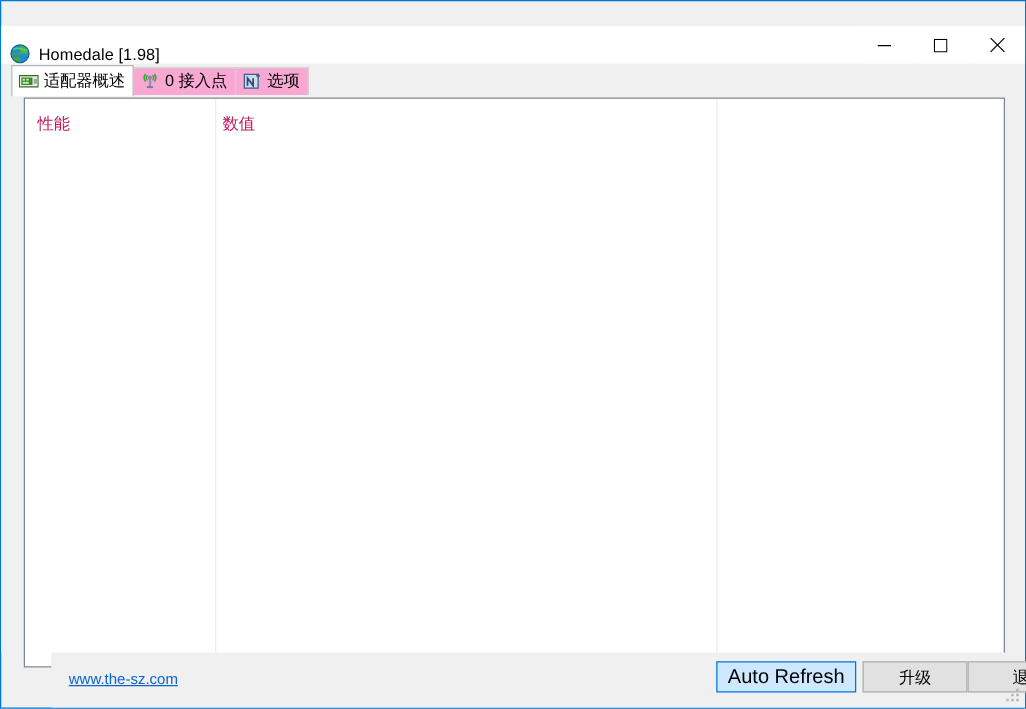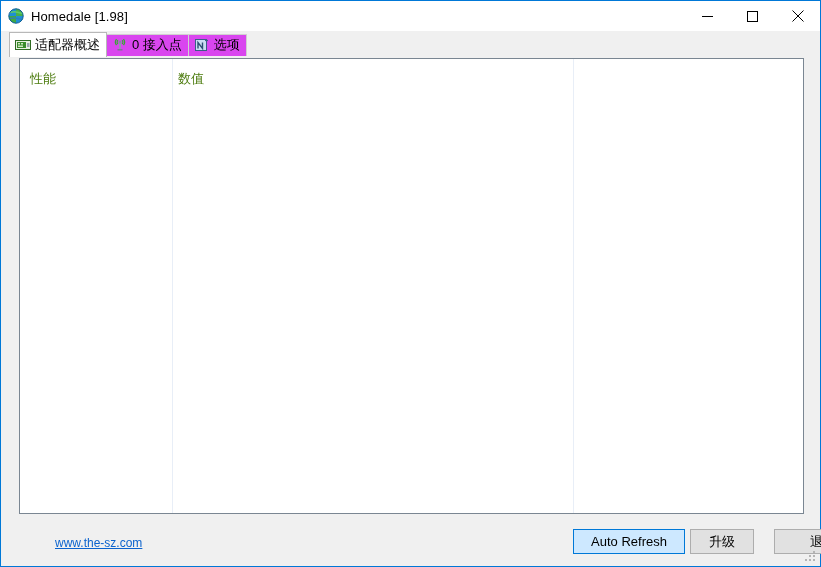--- a/index.html
+++ b/index.html
@@ -28,23 +28,24 @@
     background: #f0f0f0;
     display: flex;
     flex-direction: column;
   }
 
   
   #titlebar {
     height: 30px;
     background: #ffffff;
     display: flex;
-    align-items: center;
-    flex: 0 0 auto;
-    position: relative;
+    align-items: flex-end;
+    flex: 0 0 auto;
+    position: relative;
+    margin-top: 20px;
   }
   #app-icon {
     width: 16px; height: 16px;
     margin-left: 7px;
     margin-right: 7px;
     flex: 0 0 auto;
   }
   #title-text {
     font-family: "Liberation Sans", sans-serif;
     font-size: 13px;
@@ -78,21 +79,21 @@
     align-items: center;
     padding-left: 8px;
     box-sizing: border-box;
   }
   .tab {
     display: flex;
     align-items: center;
     height: 22px;
     padding: 0 6px 0 5px;
     box-sizing: border-box;
-    background: #d946ef;
+    background: #f9a8d4;
     border: 1px solid #d0d0d0;
     border-bottom: none;
     margin-right: -1px;
     white-space: nowrap;
     font-size: 12px;
     position: relative;
     top: 0px;
   }
   .tab.active {
     background: #ffffff;
@@ -135,21 +136,21 @@
   }
   #lv-header {
     height: 38px;
     position: relative;
   }
   .lv-col-label {
     position: absolute;
     top: 11px;
     font-size: 13px;
     font-family: "Liberation Sans", "DejaVu Sans", sans-serif;
-    color: #4d7c0f;
+    color: #be185d;
     white-space: nowrap;
   }
   #lv-col0 { left: 10px; }
   #lv-col1 { left: 158px; }
   .lv-divider {
     position: absolute;
     top: 0;
     width: 1px;
     height: 454px;
     background: #e8eef7;
@@ -176,36 +177,36 @@
     cursor: pointer;
   }
   .btn {
     position: absolute;
     top: 7px;
     height: 25px;
     box-sizing: border-box;
     border: 1px solid #adadad;
     background: #e1e1e1;
     font-family: "Liberation Sans", "DejaVu Sans", sans-serif;
-    font-size: 13px;
+    font-size: 16px;
     color: #000000;
     display: flex;
     align-items: center;
     justify-content: center;
     padding: 0;
   }
   #btn-auto-refresh {
     left: 532px;
     width: 112px;
     background: #cde8ff;
     border: 1px solid #0078d7;
   }
   #btn-upgrade {
     left: 649px;
-    width: 64px;
+    width: 84px;
     font-size: 13px;
   }
   #btn-exit {
     left: 733px;
     width: 98px;
     font-size: 13px;
   }
   #resize-grip {
     position: absolute;
     right: 3px;

